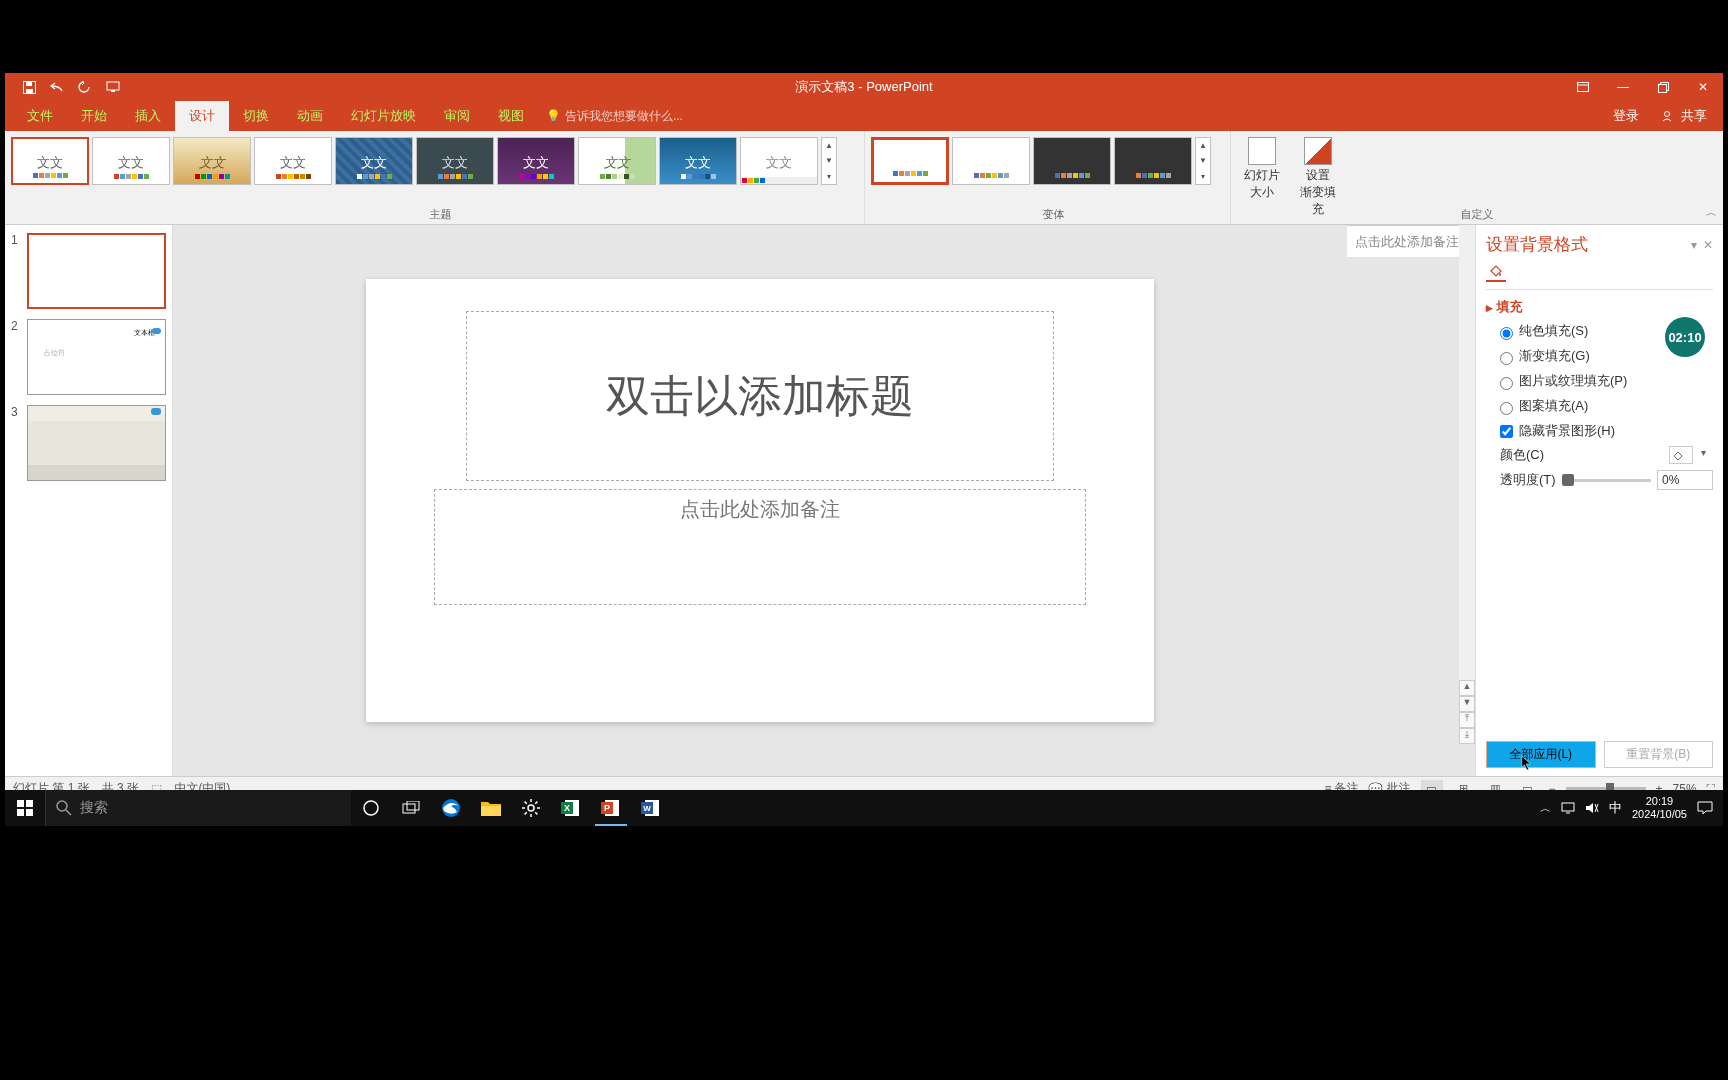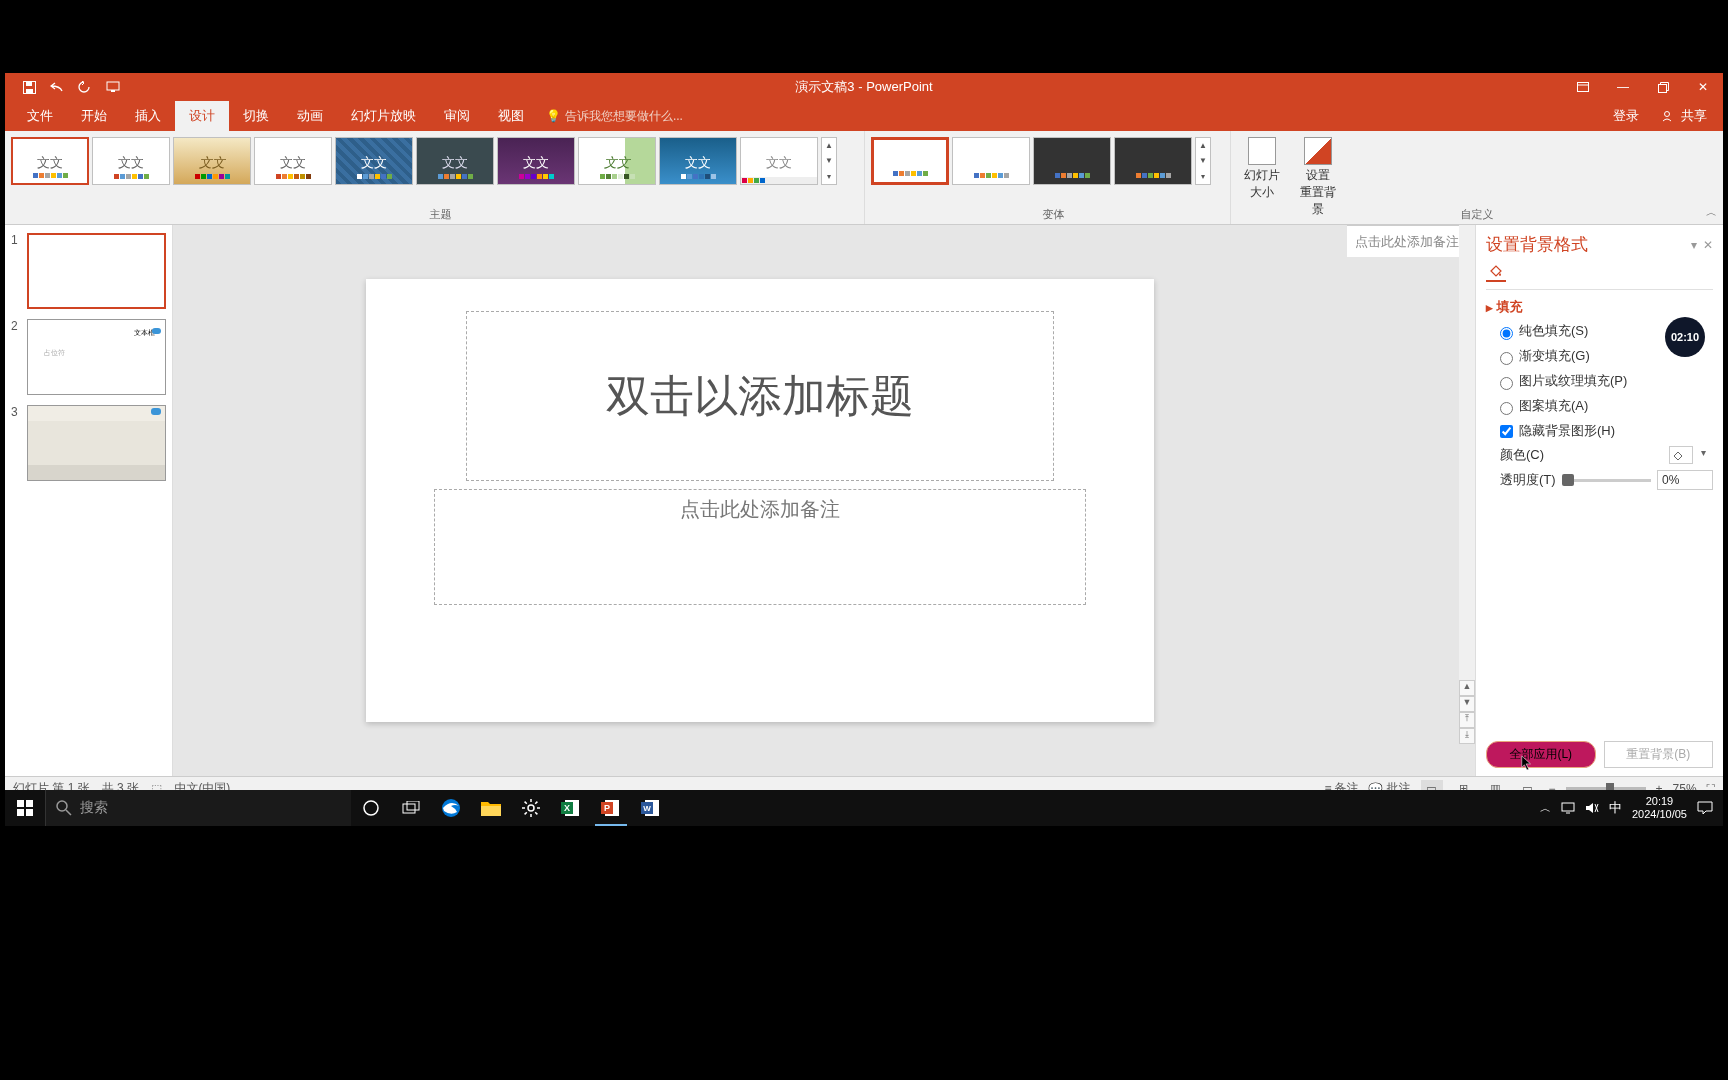--- a/index.html
+++ b/index.html
@@ -9,21 +9,21 @@
 
 .titlebar { background: #d04423; height: 28px; display: flex; align-items: center; position: relative; }
 .qat { display: flex; gap: 4px; padding-left: 12px; align-items: center; }
 .qat-btn { width: 24px; height: 22px; display: flex; align-items: center; justify-content: center; color: #fff; cursor: pointer; }
 .title-text { position: absolute; left: 50%; transform: translateX(-50%); color: #fff; font-size: 13px; }
 .window-controls { position: absolute; right: 0; display: flex; }
 .win-btn { width: 40px; height: 28px; display: flex; align-items: center; justify-content: center; color: #fff; cursor: pointer; font-size: 12px; }
 
 
 .ribbon-tabs { background: #d04423; height: 30px; display: flex; align-items: stretch; padding-left: 8px; position: relative; }
-.tab { padding: 0 14px; color: #ffffff; font-size: 13px; display: flex; align-items: center; cursor: pointer; }
+.tab { padding: 0 14px; color: #bef264; font-size: 13px; display: flex; align-items: center; cursor: pointer; }
 .tab.active { background: #f1f1f1; color: #d04423; }
 .tell-me { display: flex; align-items: center; color: #f0d0c4; font-size: 12px; margin-left: 8px; gap: 4px; }
 .right-tabs { position: absolute; right: 6px; display: flex; align-items: center; height: 100%; gap: 2px; }
 .login-btn { color: #fff; font-size: 13px; padding: 0 10px; display:flex; align-items:center; height: 100%; }
 .share-btn { color: #fff; font-size: 13px; padding: 0 10px; display: flex; align-items: center; gap: 8px; height: 100%; }
 
 
 .ribbon { background: #f1f1f1; height: 94px; display: flex; border-bottom: 1px solid #ccc; position: relative; }
 .themes-group { display: flex; padding: 6px 4px 2px 6px; gap: 3px; align-items: flex-start; flex: 0 0 860px; border-right: 1px solid #ddd; flex-direction: column; position: relative; }
 .theme-row { display: flex; gap: 3px; }
@@ -82,23 +82,23 @@
 .fp-check { display: flex; align-items: center; gap: 6px; font-size: 13px; color: #333; cursor: pointer; }
 .fp-row { display: flex; align-items: center; gap: 6px; font-size: 13px; color: #333; padding: 6px 0 0 14px; }
 .fp-row label { flex: 0 0 56px; }
 .slider { flex: 1; height: 3px; background: #ccc; position: relative; }
 .slider-thumb { position: absolute; left: 0; top: -5px; width: 12px; height: 12px; background: #666; border-radius: 2px; }
 .spin-box { width: 56px; height: 20px; border: 1px solid #ccc; font-size: 12px; padding-left: 4px; display: flex; align-items: center; }
 .color-picker { width: 24px; height: 18px; border: 1px solid #ccc; background: #fff; position: relative; cursor: pointer; }
 .color-picker::after { content: "▾"; position: absolute; right: -14px; top: 0; font-size: 10px; color: #666; }
 .fp-buttons { position: absolute; bottom: 8px; left: 10px; right: 10px; display: flex; gap: 8px; }
 .fp-btn { flex: 1; border: 1px solid #ccc; background: #fff; font-size: 12px; padding: 4px 0; text-align: center; cursor: pointer; }
-.fp-btn.hover { background: #be185d; border-color:#e8a77c;border-radius:12px; }
+.fp-btn.hover { background: #0ea5e9; border-color:#e8a77c; }
 .fp-btn.disabled { color: #aaa; }
-.timer-badge { position: absolute; top: 92px; right: 18px; width: 40px; height: 40px; border-radius: 50%; background: #0f172a; color: #fff; display: flex; align-items: center; justify-content: center; font-size: 11px; font-weight: bold; }
+.timer-badge { position: absolute; top: 92px; right: 18px; width: 40px; height: 40px; border-radius: 50%; background: #0f766e; color: #fff; display: flex; align-items: center; justify-content: center; font-size: 13px; font-weight: bold; }
 
 
 .cursor-img { position: absolute; width: 14px; height: 18px; }
 .cursor-img::before { content: ""; position: absolute; border-left: 10px solid #000; border-top: 6px solid transparent; border-bottom: 6px solid transparent; transform: rotate(-40deg); left: 0; top: 0; }
 
 
 .statusbar { height: 24px; background: #f1f1f1; border-top: 1px solid #ccc; display: flex; align-items: center; font-size: 12px; color: #555; padding: 0 8px; gap: 12px; }
 .statusbar .right { margin-left: auto; display: flex; align-items: center; gap: 10px; }
 .view-btn { width: 22px; height: 18px; border: 1px solid transparent; display: flex; align-items:center; justify-content:center; cursor:pointer; color:#555; font-size:11px; }
 .view-btn.active { background: #ddd; }
@@ -369,21 +369,21 @@
 
     <div class="customize-group">
       <div class="cust-btn">
         <div class="cust-icon"></div>
         <span style="white-space:pre-line;text-align:center">幻灯片
 大小</span>
       </div>
       <div class="cust-btn">
         <div class="cust-icon" style="background:linear-gradient(135deg,#fff 50%,#d04423 50%)"></div>
         <span style="white-space:pre-line;text-align:center">设置
-重置背景</span>
+渐变填充</span>
       </div>
       <div class="group-label" style="width:auto;left:0;right:0;">自定义</div>
     </div>
     <div class="ribbon-collapse">︿</div>
   </div>
 
   <div class="main">
 
     <div class="slides-panel">
       <div class="slide-item active">

